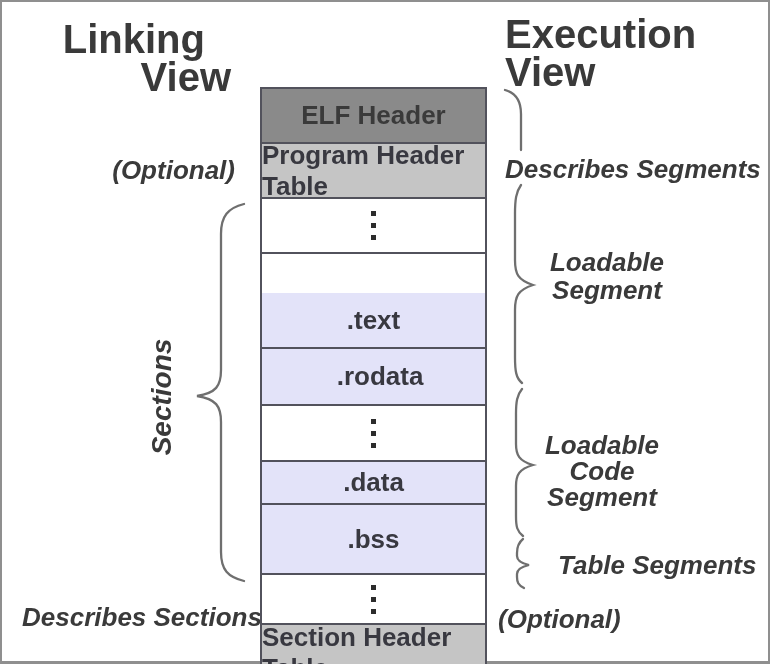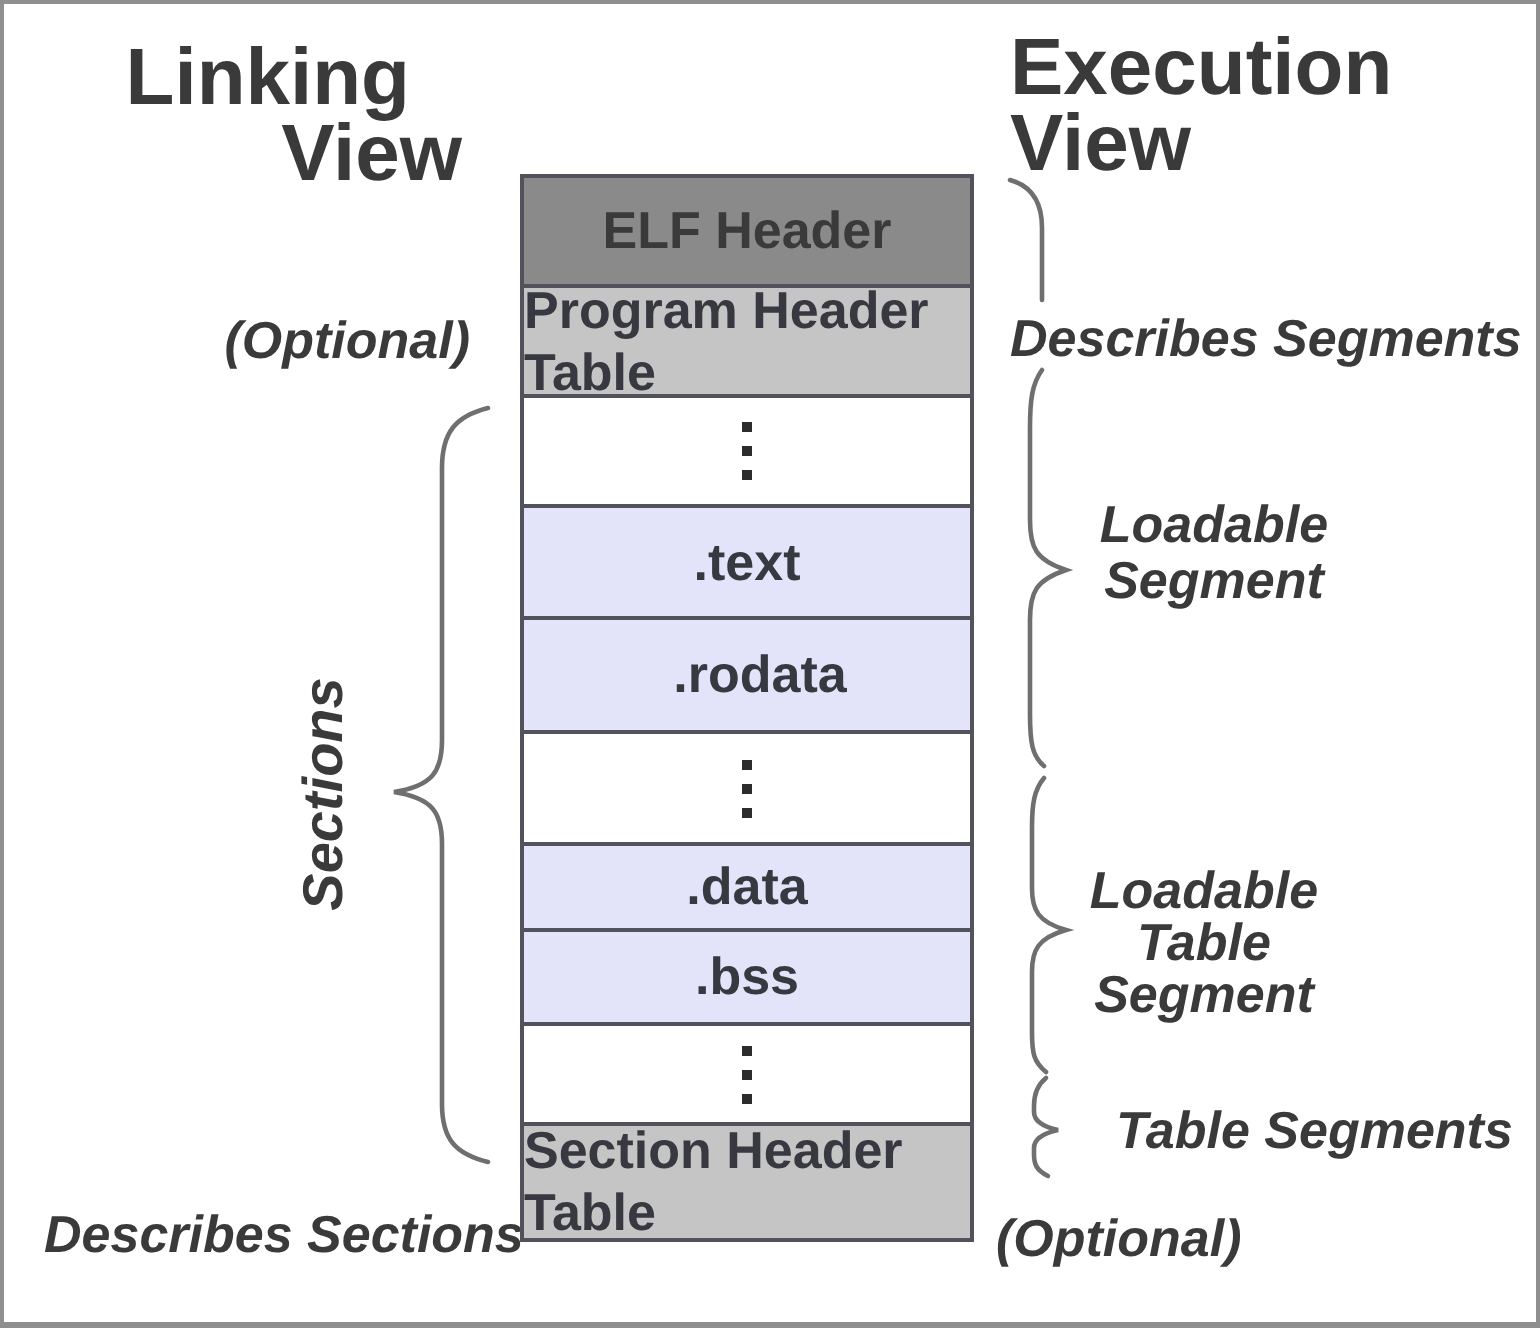--- a/index.html
+++ b/index.html
@@ -41,22 +41,22 @@
   .row{
     display:flex;align-items:center;justify-content:center;
     font-weight:bold;font-size:26px;color:#383840;
     border-bottom:2px solid var(--box_border);
   }
   .row:last-child{border-bottom:none;}
   .row.dark{background:var(--box_dark);height:55px;color:#3a3a3a;}
   .row.gray{background:var(--box_gray);}
   .row.lavender{background:var(--box_lavender);}
   .row.white{background:var(--box_white);}
-  .r-pht{height:55px;} .r-dots1{height:55px;} .r-text{height:56px;} .r-rodata{height:57px;padding-left:13px;}
-  .r-dots2{height:56px;} .r-data{height:43px;} .r-bss{height:47px;} .r-dots3{height:50px;} .r-sht{height:56px;}
+  .r-pht{height:55px;} .r-dots1{height:55px;} .r-text{height:56px;margin-top:39px;} .r-rodata{height:57px;padding-left:13px;}
+  .r-dots2{height:56px;} .r-data{height:43px;} .r-bss{height:70px;} .r-dots3{height:50px;} .r-sht{height:56px;}
   .dots{display:flex;flex-direction:column;align-items:center;gap:7px;}
   .dots span{display:block;width:5px;height:5px;background:var(--dot);}
 </style>
 </head>
 <body>
 
 <div class="canvas">
 
   <svg class="braces" viewBox="0 0 770 664">
     <path d="M 242 202 C 226 206 219 214 219 232 L 219 368 C 219 384 214 391 195 394 C 214 397 219 404 219 420 L 219 550 C 219 568 226 575 242 579"></path>
@@ -84,21 +84,21 @@
 
   <div class="side-label lbl-describes-segments">Describes Segments</div>
 
   <div class="side-label lbl-loadable-code">
     <div>Loadable</div>
     <div>Segment</div>
   </div>
 
   <div class="side-label lbl-loadable-data">
     <div>Loadable</div>
-    <div>Table</div>
+    <div>Code</div>
     <div>Segment</div>
   </div>
 
   <div class="side-label lbl-other-segments">Table Segments</div>
 
   <div class="side-label lbl-optional-right">(Optional)</div>
 
   <div class="stack">
     <div class="row dark">ELF Header</div>
     <div class="row gray r-pht">Program Header Table</div>

